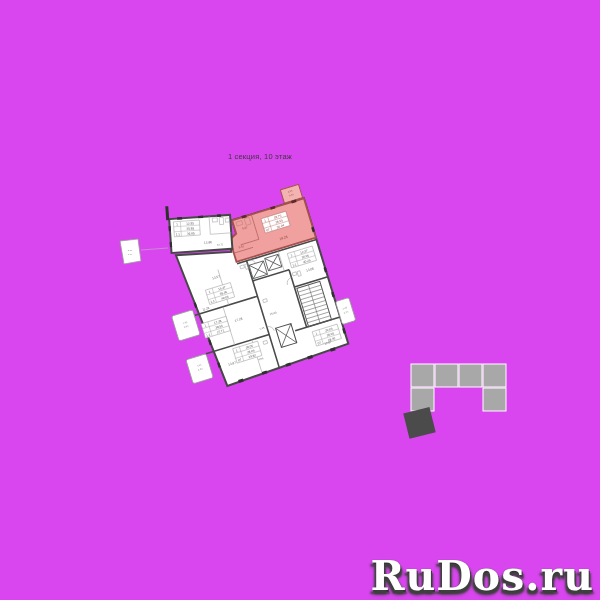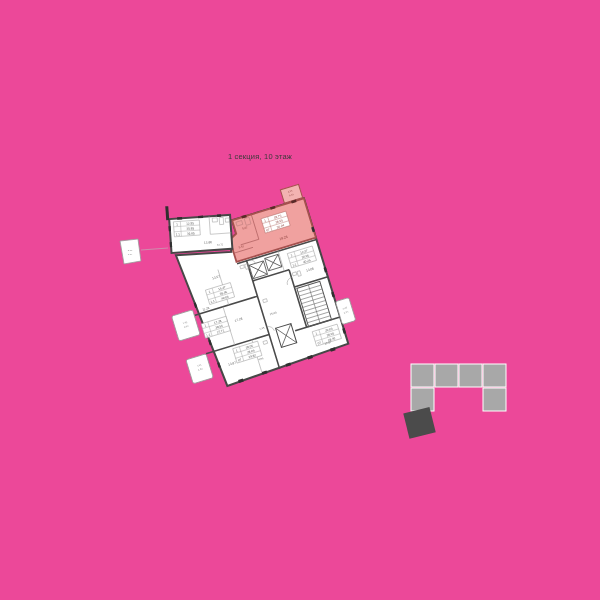--- a/index.html
+++ b/index.html
@@ -1,16 +1,16 @@
 <!DOCTYPE html>
 <html><head>
 <meta charset="utf-8">
 <style>
   html,body{margin:0;padding:0;background:#ffffff;}
-  #stage{position:relative;width:600px;height:600px;background:#ec4899;overflow:hidden;
+  #stage{position:relative;width:600px;height:600px;background:#d946ef;overflow:hidden;
          font-family:"Liberation Sans",sans-serif;}
   #plan-svg{position:absolute;left:0;top:0;}
   #floor-title{position:absolute;left:175px;top:152px;width:170px;text-align:center;
     font-size:7.5px;color:#3b3b3b;letter-spacing:0.2px;}
   #watermark{position:absolute;right:6px;bottom:0px;
     font-family:"DejaVu Serif","Liberation Serif",serif;font-weight:bold;
     font-size:41px;color:#ffffff;letter-spacing:1px;
     text-shadow:0 0 1px #4a4a4a,2px 4px 2px #3f3f3f,-2px 4px 2px #3f3f3f,
                 1px 2px 0 #2e2e2e,0 5px 4px rgba(60,60,60,0.55);}
   .thinwall{stroke:#a9a9a9;stroke-width:0.6;fill:none;}
@@ -216,14 +216,15 @@
           <rect x="459" y="364" width="23" height="23" fill="#a8a8a8" stroke="#fff" stroke-width="1"></rect>
           <rect x="483" y="364" width="23" height="23" fill="#a8a8a8" stroke="#fff" stroke-width="1"></rect>
           <rect x="411" y="388" width="23" height="23" fill="#a8a8a8" stroke="#fff" stroke-width="1"></rect>
           <rect x="483" y="388" width="23" height="23" fill="#a8a8a8" stroke="#fff" stroke-width="1"></rect>
           <rect x="406" y="410" width="27" height="26" fill="#4b4b4b" transform="rotate(-14 419 423)"></rect>
         </g>
       </g>
 </svg>
 
 <div id="floor-title">1 секция, 10 этаж</div>
+<div id="watermark">RuDos.ru</div>
 
 </div>
 
 </body></html>

